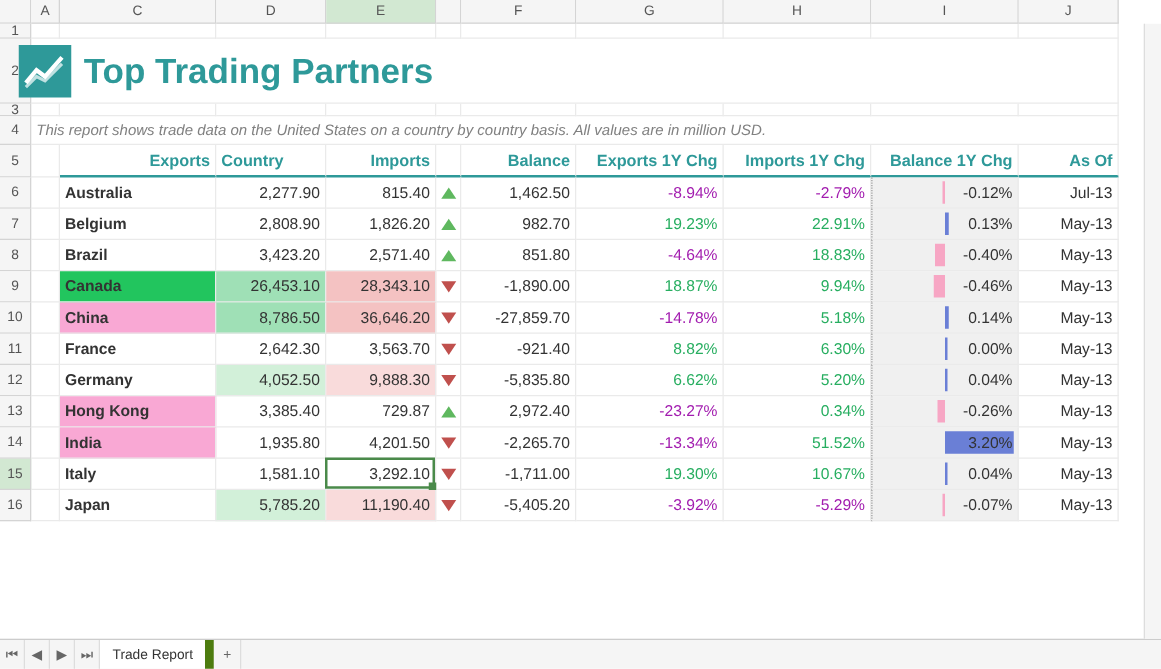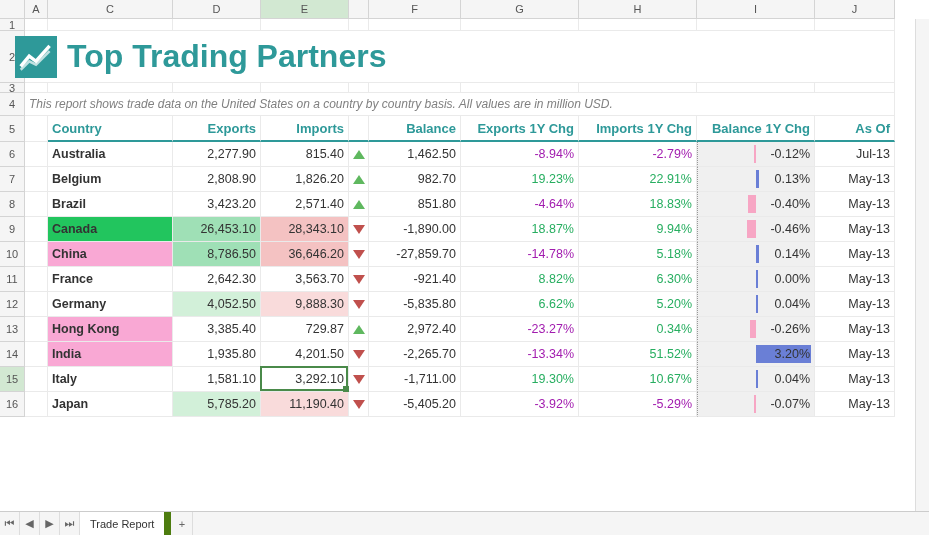--- a/index.html
+++ b/index.html
@@ -64,21 +64,21 @@
       align-items: center;
       white-space: nowrap;
       overflow: hidden;
       font-size: 12.5px;
       color: #333;
     }
     .cell.r { justify-content: flex-end; }
     .cell.c { justify-content: center; }
     
     .title {
-      font-size: 32px;
+      font-size: 28px;
       font-weight: 600;
       color: #2e9999;
       display: flex;
       align-items: center;
       gap: 10px;
     }
     .logo {
       width: 42px;
       height: 42px;
       background: #2e9999;
@@ -269,22 +269,22 @@
     <div class="cell"></div>
     <div class="cell"></div>
     <div class="cell"></div>
     <div class="cell"></div>
     <div class="row-hdr">4</div>
     <div class="cell" style="grid-column: span 10; overflow:visible;">
       <span class="subtitle">This report shows trade data on the United States on a country by country basis. All values are in million USD.</span>
     </div>
     <div class="row-hdr">5</div>
     <div class="cell"></div>
+    <div class="cell th r">Exports</div>
     <div class="cell th">Country</div>
-    <div class="cell th r">Exports</div>
     <div class="cell th r">Imports</div>
     <div class="cell th"></div>
     <div class="cell th r">Balance</div>
     <div class="cell th r">Exports 1Y Chg</div>
     <div class="cell th r">Imports 1Y Chg</div>
     <div class="cell th r">Balance 1Y Chg</div>
     <div class="cell th r">As Of</div>
     <div class="row-hdr">6</div>
     <div class="cell"></div>
     <div class="cell country-td ">Australia</div>

